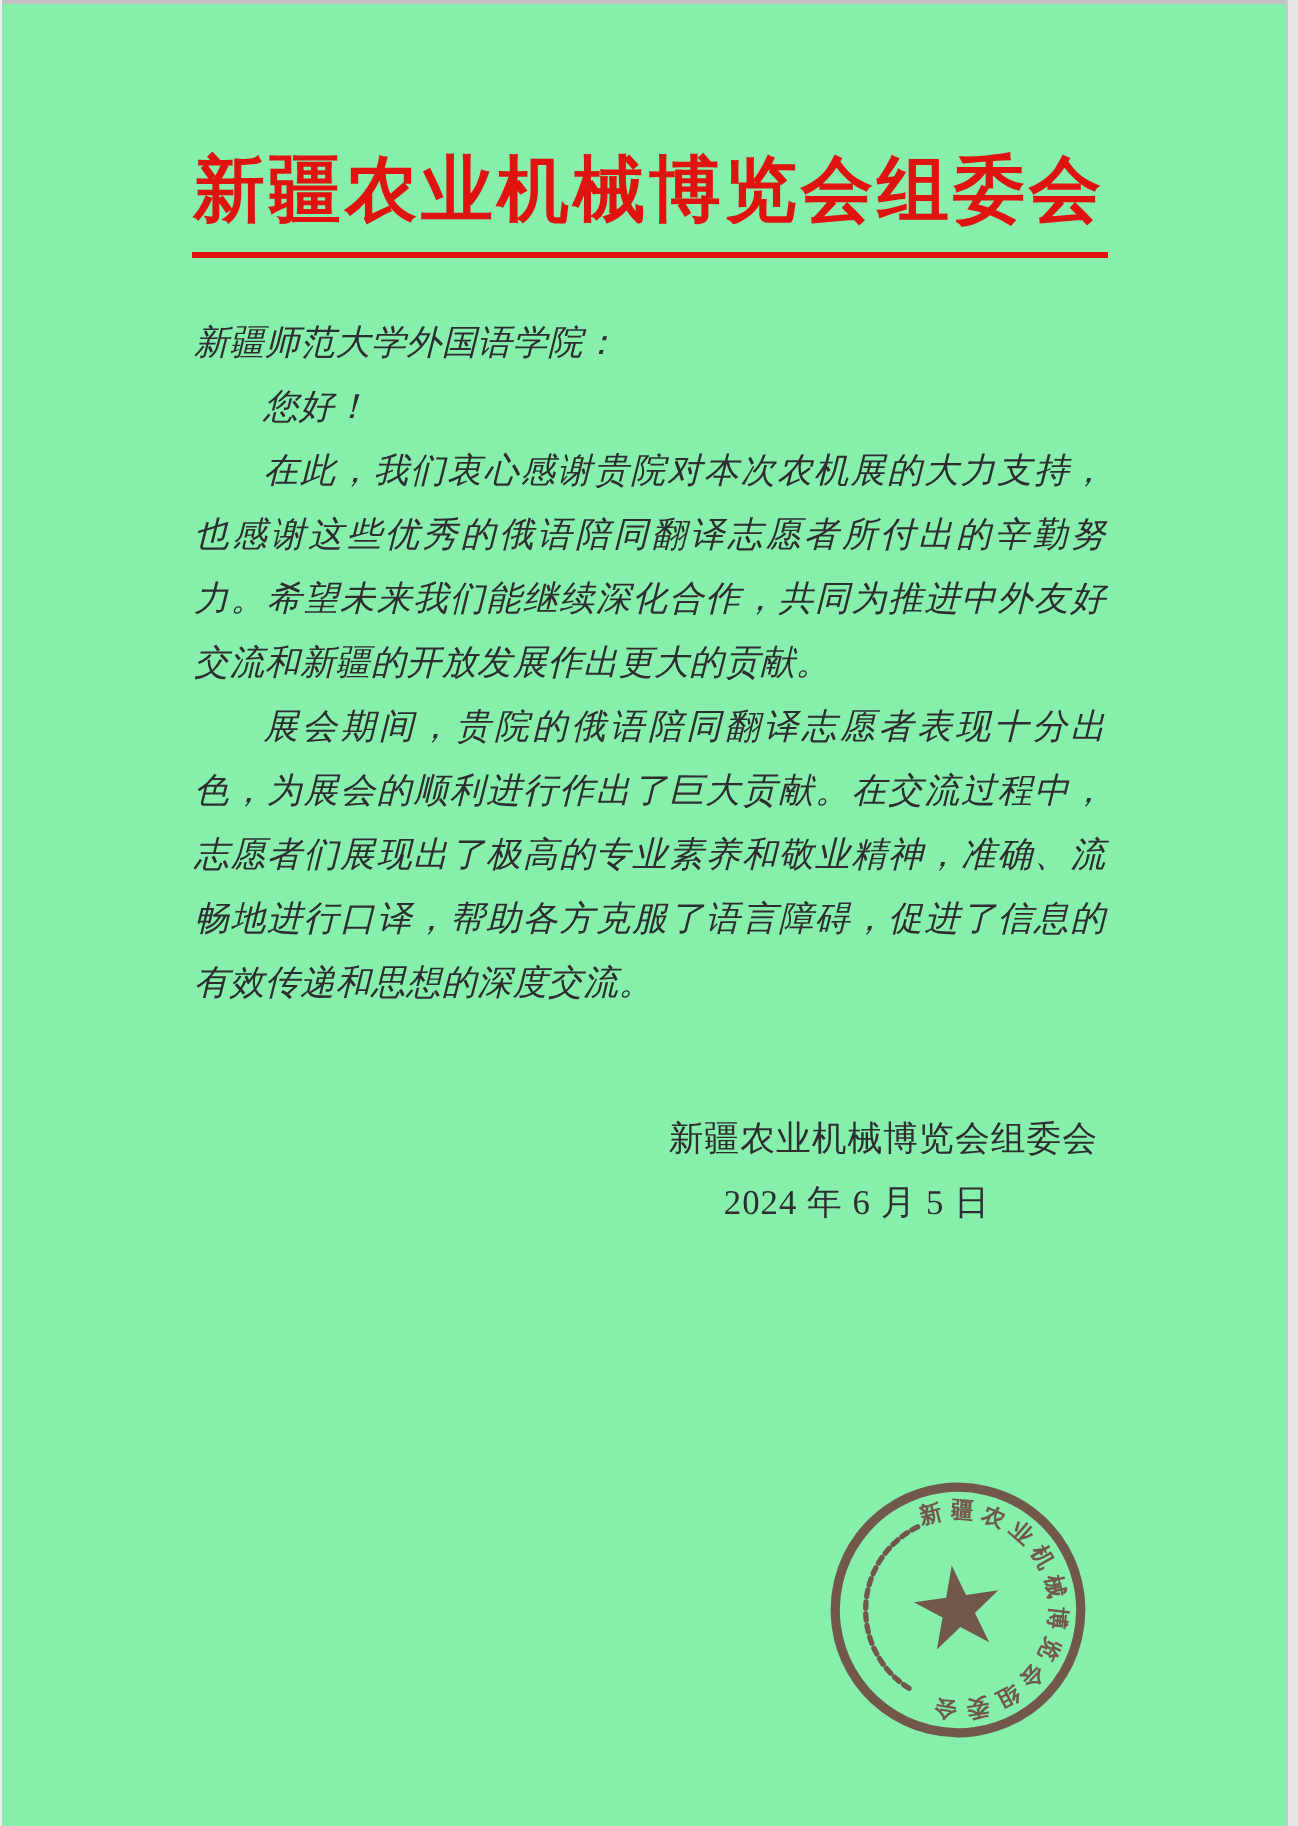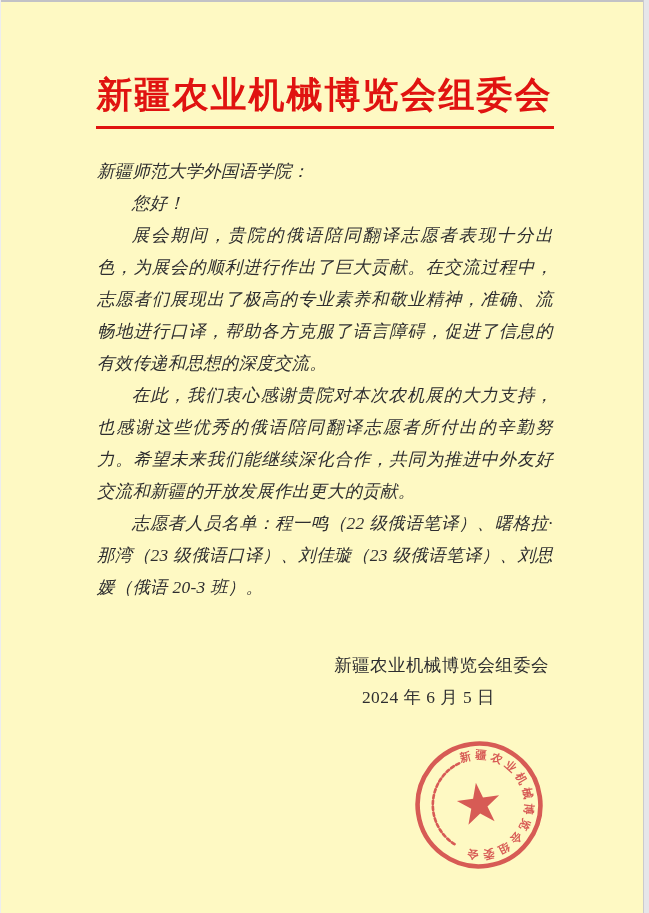--- a/index.html
+++ b/index.html
@@ -5,21 +5,21 @@
   html, body {
     margin: 0;
     padding: 0;
     background: #ffffff;
     font-family: "Liberation Serif", "DejaVu Serif", serif;
   }
   .page {
     position: relative;
     width: 649px;
     height: 913px;
-    background: #fef9c3;
+    background: #86efac;
     overflow: hidden;
     box-sizing: border-box;
   }
   .edge-top {
     position: absolute;
     top: 0; left: 0;
     width: 100%; height: 2px;
     background: #c2c2c6;
   }
   .edge-right {
@@ -125,23 +125,22 @@
 
   <header>
     <h1 class="org-title">新疆农业机械博览会组委会</h1>
     <div class="red-rule"></div>
   </header>
 
 
   <main>
     <p class="salutation">新疆师范大学外国语学院：</p>
     <p class="indent">您好！</p>
+    <p class="indent">在此，我们衷心感谢贵院对本次农机展的大力支持，也感谢这些优秀的俄语陪同翻译志愿者所付出的辛勤努力。希望未来我们能继续深化合作，共同为推进中外友好交流和新疆的开放发展作出更大的贡献。</p>
     <p class="indent">展会期间，贵院的俄语陪同翻译志愿者表现十分出色，为展会的顺利进行作出了巨大贡献。在交流过程中，志愿者们展现出了极高的专业素养和敬业精神，准确、流畅地进行口译，帮助各方克服了语言障碍，促进了信息的有效传递和思想的深度交流。</p>
-    <p class="indent">在此，我们衷心感谢贵院对本次农机展的大力支持，也感谢这些优秀的俄语陪同翻译志愿者所付出的辛勤努力。希望未来我们能继续深化合作，共同为推进中外友好交流和新疆的开放发展作出更大的贡献。</p>
-    <p class="indent">志愿者人员名单：程一鸣（22 级俄语笔译）、曙格拉·那湾（23 级俄语口译）、刘佳璇（23 级俄语笔译）、刘思媛（俄语 20-3 班）。</p>
   </main>
 
   <div class="signature">
     <p class="sig-org">新疆农业机械博览会组委会</p>
     <p class="sig-date">2024 年 6 月 5 日</p>
   </div>
 
   <svg class="seal" viewBox="0 0 200 200" xmlns="http://www.w3.org/2000/svg">
     <circle cx="100" cy="100" r="93" fill="none" stroke="#d0394f" stroke-width="7"></circle>
     <path id="sealArc" d="M 81.9,32.4 A 70,70 0 1 1 59.8,157.3" fill="none"></path>

